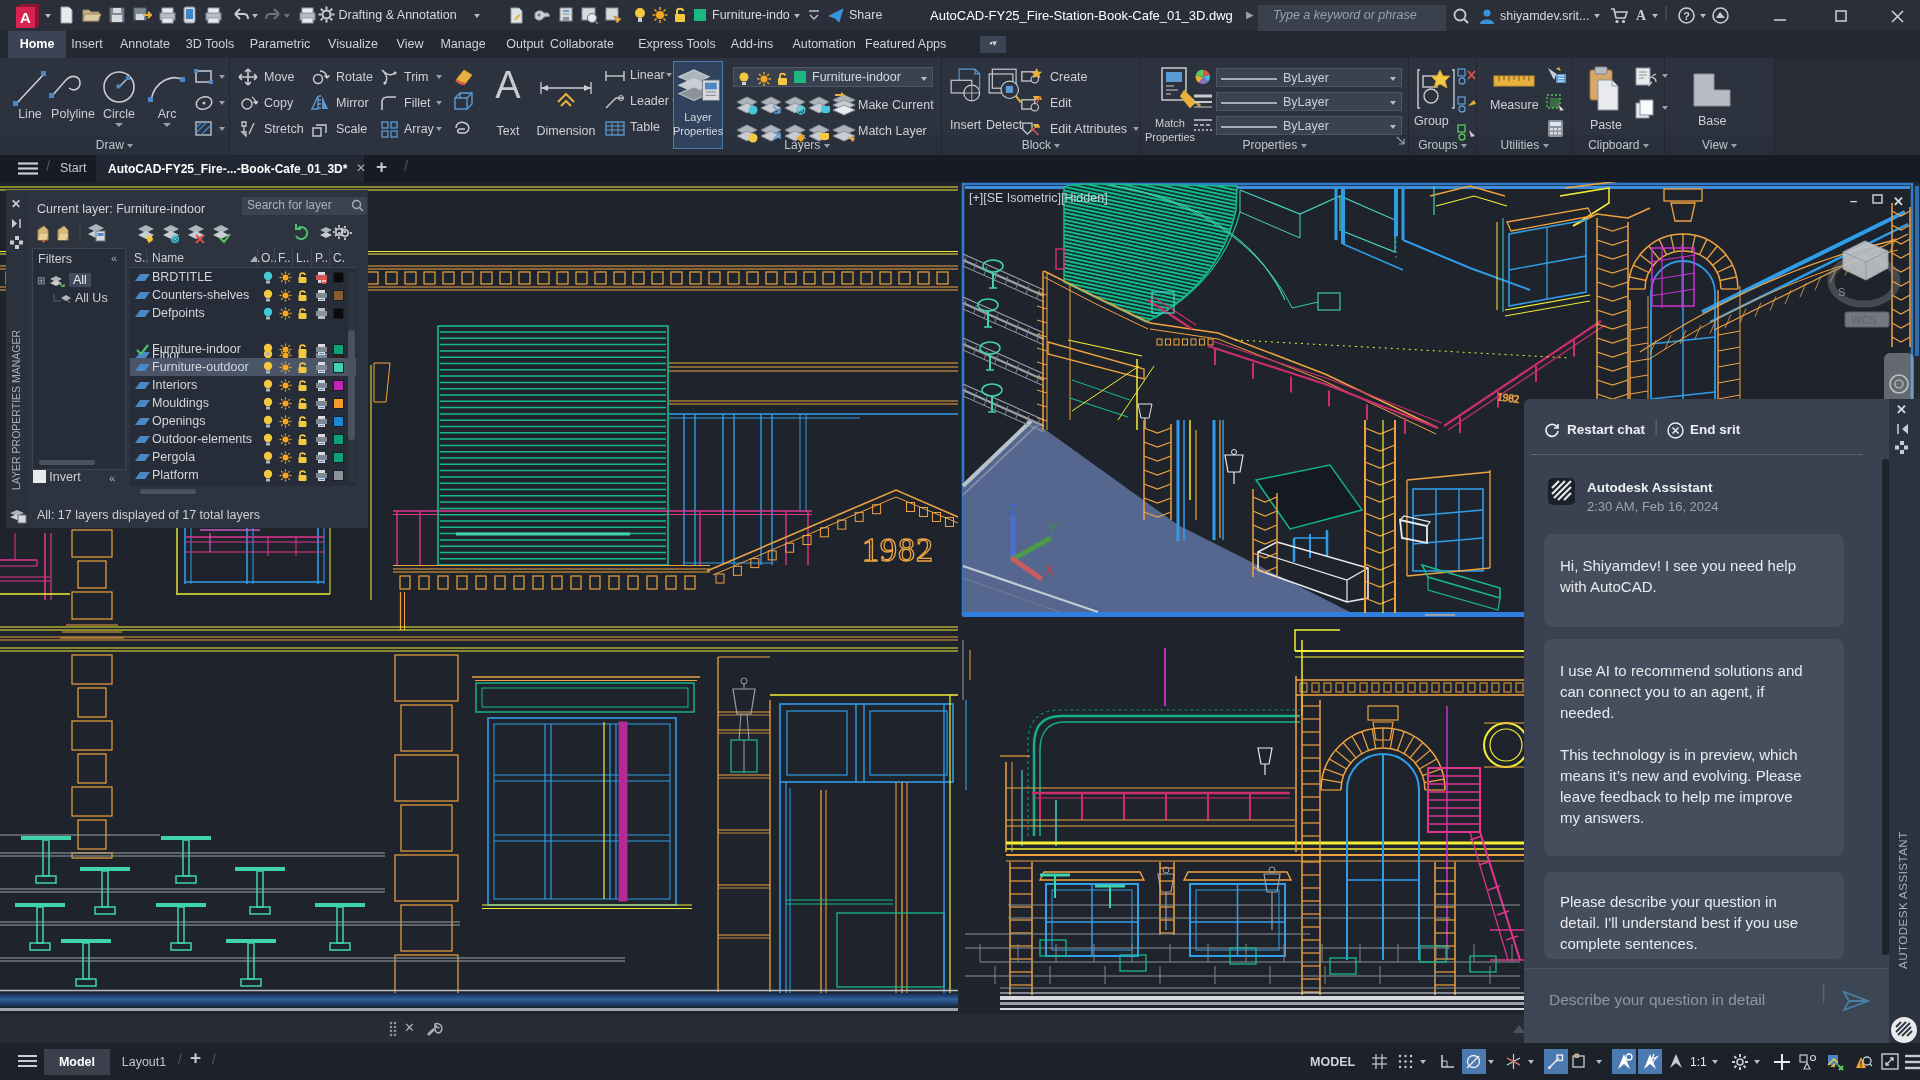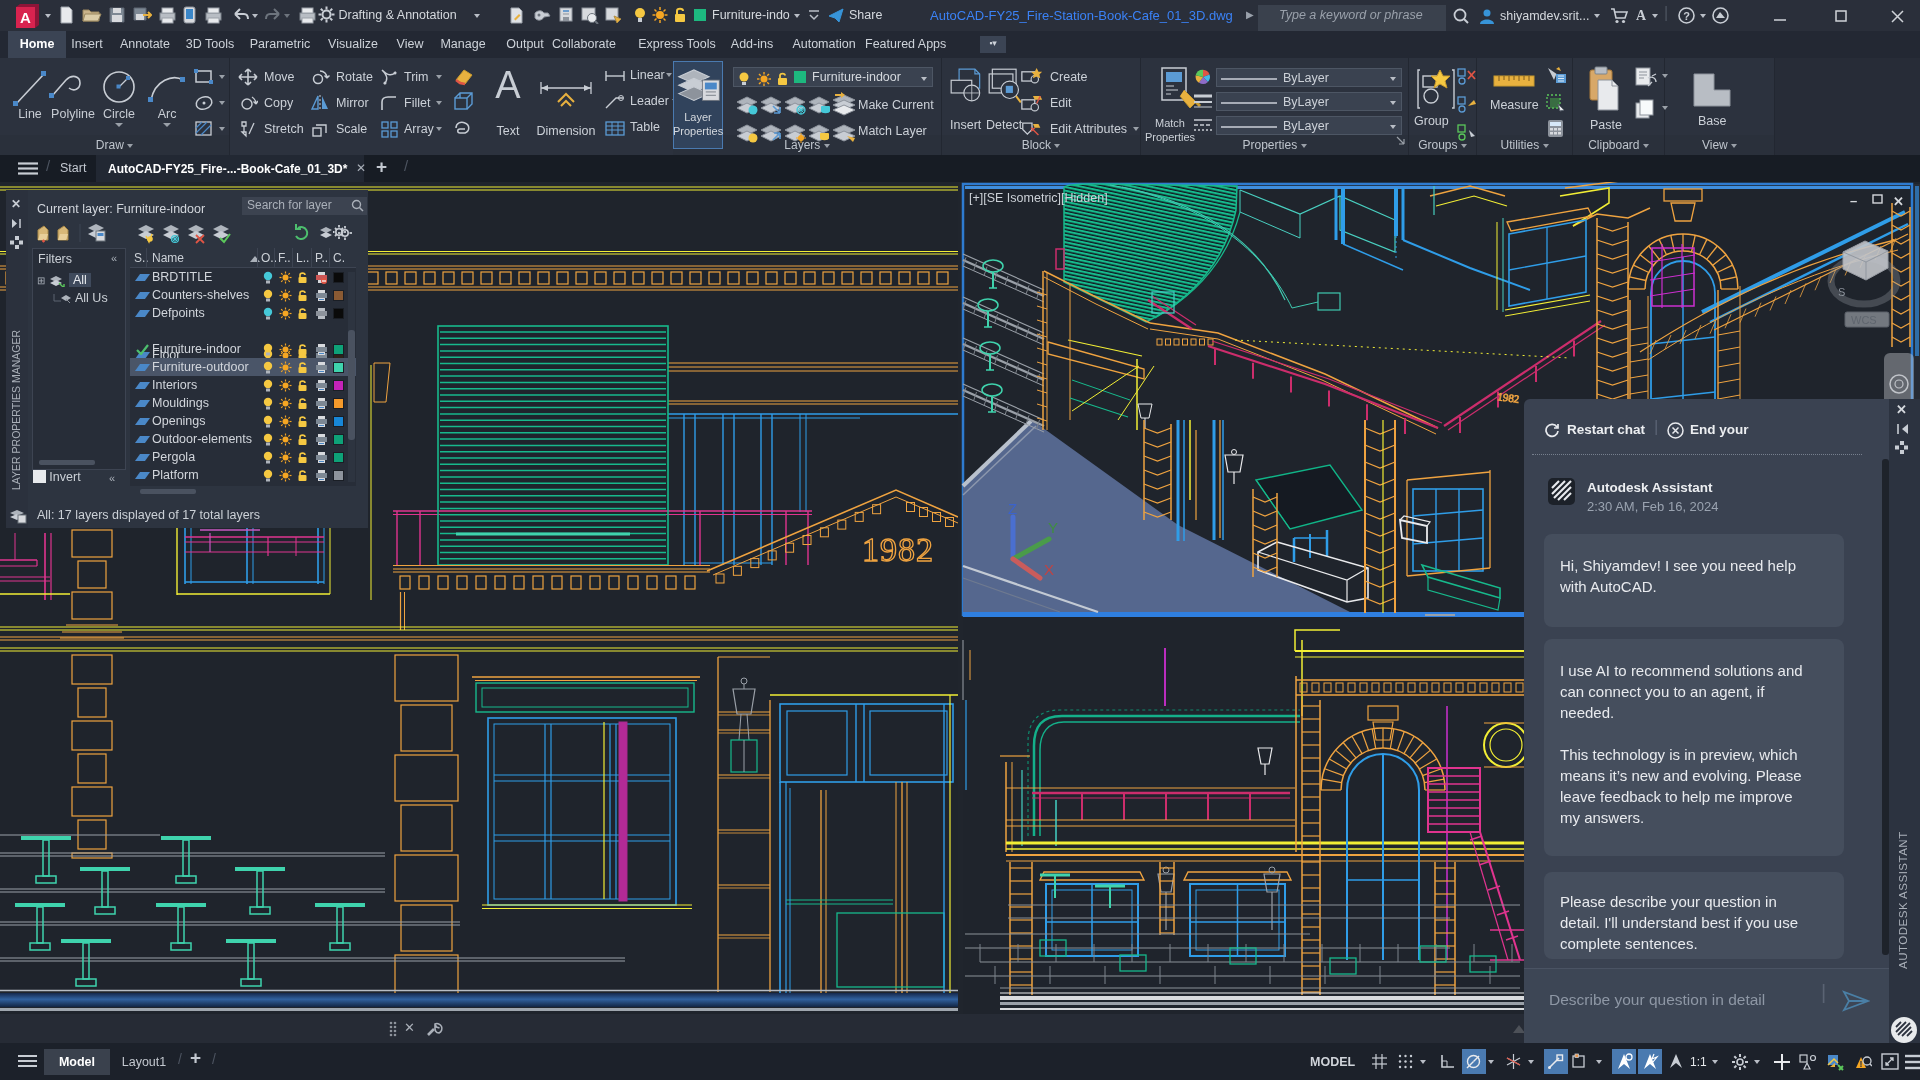--- a/index.html
+++ b/index.html
@@ -3,22 +3,22 @@
 
 *{margin:0;padding:0;box-sizing:border-box;}
 html,body{width:1920px;height:1080px;overflow:hidden;background:#1f242c;}
 body{font-family:"Liberation Sans",sans-serif;color:#c8cdd4;font-size:12px;}
 #root{position:relative;width:1920px;height:1080px;overflow:hidden;}
 .abs{position:absolute;}
 
 #titlebar{position:absolute;left:0;top:0;width:1920px;height:31px;background:#2a2f3a;}
 .caret{display:inline-block;width:0;height:0;border-left:3.5px solid transparent;border-right:3.5px solid transparent;border-top:4px solid #b9bec6;vertical-align:middle;}
 #wsbox{position:absolute;left:318px;top:3px;width:184px;height:24px;color:#d5d9de;font-size:12.5px;line-height:24px;}
-#ttext{position:absolute;left:930px;top:8px;color:#3b82f6;font-size:13px;}
-#qsearch{position:absolute;left:1258px;top:5px;width:188px;height:35px;background:#3a414d;color:#9aa1ab;font-style:italic;font-size:12.5px;line-height:21px;padding-left:21px;}
+#ttext{position:absolute;left:930px;top:8px;color:#ffffff;font-size:13px;}
+#qsearch{position:absolute;left:1258px;top:5px;width:188px;height:35px;background:#3a414d;color:#9aa1ab;font-style:italic;font-size:12.5px;line-height:21px;padding-left:15px;}
 .wbtn{position:absolute;top:0;width:45px;height:31px;color:#cfd3d8;text-align:center;line-height:31px;font-size:14px;}
 
 #tabrow{position:absolute;left:0;top:31px;width:1920px;height:27px;background:#232833;}
 #tabrow .tab{position:absolute;top:0;height:27px;line-height:27px;color:#ced3da;font-size:12.5px;padding:0 0;}
 #tabrow .active{background:#3b4454;color:#fff;}
 
 #ribbon{position:absolute;left:0;top:58px;width:1920px;height:97px;background:#2c323e;}
 #ribbon .panel{position:absolute;top:0;height:97px;border-right:1px solid #222731;}
 #ribbon .plabel{position:absolute;bottom:3px;width:100%;text-align:center;color:#bfc5cd;font-size:12px;}
 #ribbon .pl-strip{position:absolute;left:0;bottom:0;width:100%;height:20px;background:#2a303b;}
@@ -1084,21 +1084,21 @@
 <div id="tabrow">
 <div class="tab active" style="left:8px;width:58px;text-align:center;font-weight:bold">Home</div>
 <div class="tab" style="left:62px;width:50px;text-align:center">Insert</div>
 <div class="tab" style="left:112px;width:66px;text-align:center">Annotate</div>
 <div class="tab" style="left:178px;width:64px;text-align:center">3D Tools</div>
 <div class="tab" style="left:242px;width:76px;text-align:center">Parametric</div>
 <div class="tab" style="left:320px;width:66px;text-align:center">Visualize</div>
 <div class="tab" style="left:387px;width:46px;text-align:center">View</div>
 <div class="tab" style="left:432px;width:62px;text-align:center">Manage</div>
 <div class="tab" style="left:497px;width:56px;text-align:center">Output</div>
-<div class="tab" style="left:552px;width:78px;text-align:left">Collaborate</div>
+<div class="tab" style="left:536px;width:78px;text-align:right">Collaborate</div>
 <div class="tab" style="left:632px;width:90px;text-align:center">Express Tools</div>
 <div class="tab" style="left:722px;width:60px;text-align:center">Add-ins</div>
 <div class="tab" style="left:784px;width:80px;text-align:center">Automation</div>
 <div class="tab" style="left:865px;width:94px;text-align:left">Featured Apps</div>
 <div class="abs" style="left:980px;top:5px;width:26px;height:17px;background:#3b4454;text-align:center;line-height:15px;color:#ced3da;font-size:9px">▪▾</div>
 </div>
 <div id="ribbon">
 <div class="panel" style="left:0px;width:230px">
         <div class="pl-strip"></div>
         <div class="plabel">Draw <span class="caret" style="border-top-color:#9aa0a8"></span></div>
@@ -2244,21 +2244,21 @@
 <div id="chat">
 <svg class="abs" style="left:20px;top:23px" width="16" height="16">
         <path d="M13,5 a6,6 0 1 0 1,4 M14,2 l0,4 -4,0" stroke="#e8eaee" stroke-width="1.7" fill="none"></path>
       </svg>
 <span class="abs" style="left:43px;top:23px;color:#eceef1;font-size:13.5px;font-weight:bold">Restart chat</span>
 <span class="abs" style="left:130px;top:18px;color:#5a6373;font-size:17px">|</span>
 <svg class="abs" style="left:143px;top:23px" width="17" height="17">
         <circle cx="8.5" cy="8.5" r="7.5" stroke="#e8eaee" stroke-width="1.5" fill="none"></circle>
         <path d="M5.5,5.5 L11.5,11.5 M11.5,5.5 L5.5,11.5" stroke="#e8eaee" stroke-width="1.5"></path>
       </svg>
-<span class="abs" style="left:166px;top:23px;color:#eceef1;font-size:13.5px;font-weight:bold">End your</span>
+<span class="abs" style="left:166px;top:23px;color:#eceef1;font-size:13.5px;font-weight:bold">End srit</span>
 <div class="abs" style="left:8px;top:55px;width:330px;border-top:1.5px dotted #767f8d"></div>
 <div class="abs" style="left:24px;top:79px;width:27px;height:27px;border-radius:5px;background:#1c2129">
 <svg width="27" height="27">
           <g stroke="#e8eaee" stroke-width="2.2">
             <line x1="4" y1="10" x2="11" y2="3"></line>
             <line x1="4" y1="16" x2="17" y2="3"></line>
             <line x1="6" y1="20" x2="23" y2="3"></line>
             <line x1="10" y1="22" x2="23" y2="9"></line>
             <line x1="16" y1="22" x2="23" y2="15"></line>
           </g>

